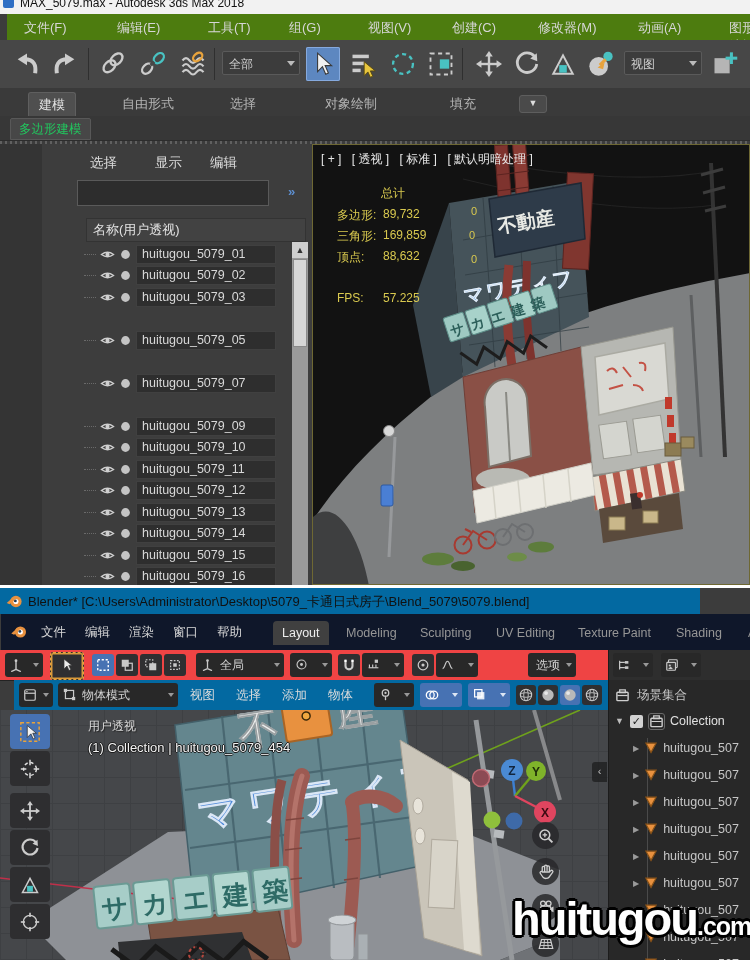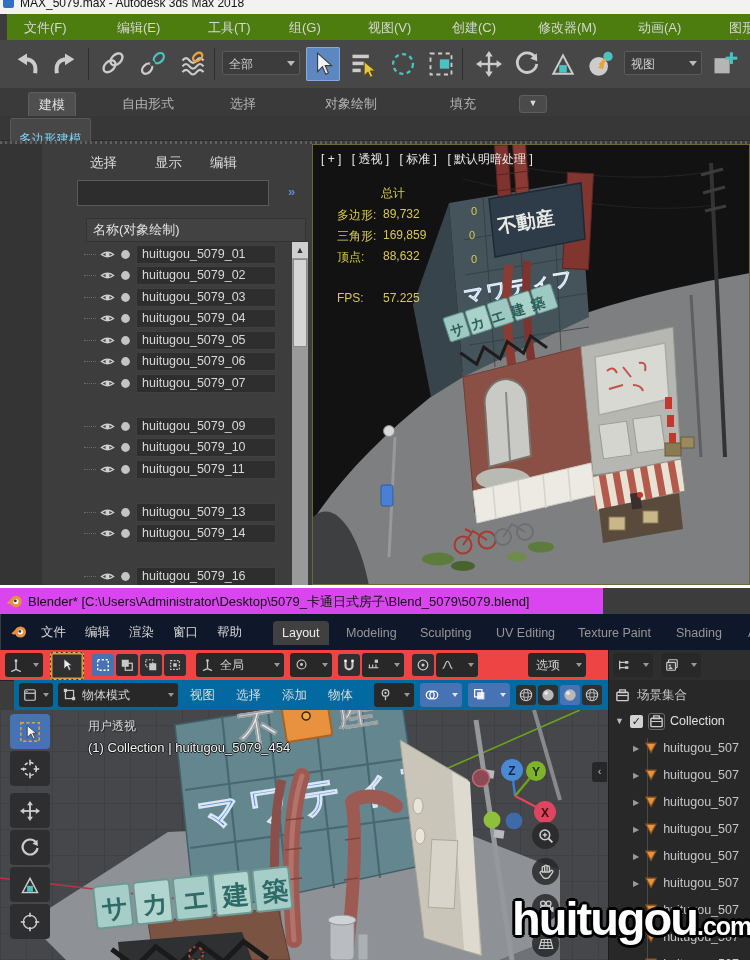--- a/index.html
+++ b/index.html
@@ -19,43 +19,43 @@
   .tbtn.active{background:#5d87c0;box-shadow:inset 0 0 0 1px #86aade}
   .tsep{position:absolute;top:8px;width:1px;height:32px;background:#2f2f2f}
   .tdrop{position:absolute;top:11px;height:24px;background:#3c3c3c;border:1px solid #5a5a5a;border-radius:2px;
          color:#cfcfcf;font-size:12px;line-height:24px;padding:0 6px;box-sizing:border-box}
   .tdrop .dar{position:absolute;right:4px;top:9px;width:0;height:0;border-left:4px solid transparent;border-right:4px solid transparent;border-top:5px solid #bbb}
   .mx-ribbon1{left:0;top:88px;width:750px;height:28px;background:#3a3a3a}
   .rtab{position:absolute;top:4px;font-size:13px;color:#b5b5b5;padding:3px 10px}
   .rtab.active{background:#4f4f4f;color:#e4e4e4;border:1px solid #5f5f5f;border-bottom:none;border-radius:3px 3px 0 0}
   .rdropbtn{position:absolute;top:7px;width:26px;height:16px;background:#4a4a4a;border:1px solid #5e5e5e;border-radius:3px;color:#ddd;font-size:9px;text-align:center;line-height:15px}
   .mx-ribbon2{left:0;top:116px;width:750px;height:24px;background:#373737;border-bottom:1px solid #2c2c2c}
-  .chip{position:absolute;left:10px;top:2px;height:20px;background:#474747;border:1px solid #585858;color:#7dd3fc;
-        font-size:12.5px;line-height:20px;padding:10px 8px;border-radius:2px 2px 0 0}
+  .chip{position:absolute;left:10px;top:2px;height:20px;background:#474747;border:1px solid #585858;color:#22c55e;
+        font-size:12.5px;line-height:20px;padding:0 8px;border-radius:2px 2px 0 0}
   .grip{left:0;top:141px;width:750px;height:3px;background:repeating-linear-gradient(90deg,#606060 0 2px,#3c3c3c 2px 5px)}
   .mx-main{left:0;top:144px;width:750px;height:441px;background:#3c3c3c}
   .mx-strip{position:absolute;left:0;top:0;width:42px;height:441px;background:#343434;border-right:1px solid #2c2c2c}
   .xpanel{position:absolute;left:42px;top:0;width:270px;height:441px;background:#3d3d3d}
   .xmenu{position:absolute;top:10px;font-size:13.5px;color:#dcdcdc}
   .xsearch{position:absolute;left:35px;top:36px;width:192px;height:26px;background:#2d2d2d;border:1px solid #5a5a5a;color:#ddd;font-size:12px;box-sizing:border-box;padding:0 4px}
   .xexp{position:absolute;left:246px;top:40px;color:#5d8fd0;font-size:13px;font-weight:bold;letter-spacing:-1px}
   .xhdr{position:absolute;left:44px;top:74px;width:212px;height:22px;color:#e2e2e2;font-size:13px;line-height:22px;background:#424242;border:1px solid #333;padding-left:6px}
   .xlist{position:absolute;left:34px;top:98px;width:252px;height:343px;overflow:hidden}
   .xrow{position:absolute;left:8px;height:21px;display:flex;align-items:center;gap:4px}
   .xtree{width:12px;border-top:1px dotted #6a6a6a}
   .xname{background:#2e2e2e;border:1px solid #404040;color:#d8d8d8;font-size:12.5px;width:128px;padding:1px 5px;line-height:15px}
   .xscroll{position:absolute;left:250px;top:98px;width:16px;height:343px;background:#9a9a9a}
   .xsb-up{position:absolute;left:0;top:0;width:16px;height:16px;background:#cfcfcf;color:#333;font-size:9px;text-align:center;line-height:16px}
   .xsb-th{position:absolute;left:1px;top:17px;width:14px;height:88px;background:#d6d6d6;border:1px solid #8a8a8a;box-sizing:border-box}
   .vp{position:absolute;left:312px;top:0;width:438px;height:441px;background:#121212;border:1px solid #6e6833;box-sizing:border-box;overflow:hidden}
   .vplabel span{font-size:12px;color:#e8e8e8;margin-right:6px}
   .mstat{position:absolute;color:#d9c94f;font-size:12px}
   
   .bl-gap{left:0;top:585px;width:750px;height:3px;background:#fff}
-  .bl-title{left:0;top:588px;width:603px;height:26px;background:#d946ef}
+  .bl-title{left:0;top:588px;width:700px;height:26px;background:#0369a1}
   .bl-title span{position:absolute;left:28px;top:5px;font-size:13px;color:#111}
   .bl-top{left:1px;top:614px;width:750px;height:45px;background:#0f172a}
   .bmenu{position:absolute;top:10px;font-size:12.5px;color:#d8d8d8}
   .btab{position:absolute;top:7px;font-size:12.5px;color:#969696;padding:5px 9px;border-radius:4px 4px 0 0}
   .btab.active{background:#404040;color:#ededed}
   .bl-toolrow{left:0;top:650px;width:750px;height:30px;background:#ef4444;border-bottom:1px solid #232323}
   .bl-vphead{left:14px;top:680px;width:750px;height:30px;background:#0369a1;border-bottom:1px solid #232323}
   .bbtn{position:absolute;background:#2f2f31;border-radius:3px}
   .bbtn.blue{background:#4772b3}
   .bdrop{position:absolute;background:#282828;border-radius:3px;color:#d2d2d2;font-size:12px;box-sizing:border-box}
@@ -389,21 +389,21 @@
 
     <div class="abs mx-main">
       <div class="mx-strip"></div>
 
       <div class="xpanel">
         <span class="xmenu" style="left:48px">选择</span>
         <span class="xmenu" style="left:113px">显示</span>
         <span class="xmenu" style="left:168px">编辑</span>
         <input class="xsearch" value="" style="">
         <span class="xexp">»</span>
-        <div class="xhdr">名称(对象绘制)</div>
+        <div class="xhdr">名称(用户透视)</div>
         <div class="xlist">
           <div class="xrow" style="top:2px">
               <i class="xtree"></i>
               <svg class="ic" width="15" height="15">
                 <use href="#i-eye"></use>
               </svg>
               <svg class="ic" width="13" height="13">
                 <use href="#i-dot"></use>
               </svg>
               <span class="xname">huitugou_5079_01</span>
@@ -421,50 +421,30 @@
           <div class="xrow" style="top:45px">
               <i class="xtree"></i>
               <svg class="ic" width="15" height="15">
                 <use href="#i-eye"></use>
               </svg>
               <svg class="ic" width="13" height="13">
                 <use href="#i-dot"></use>
               </svg>
               <span class="xname">huitugou_5079_03</span>
             </div>
-          <div class="xrow" style="top:66px">
-              <i class="xtree"></i>
-              <svg class="ic" width="15" height="15">
-                <use href="#i-eye"></use>
-              </svg>
-              <svg class="ic" width="13" height="13">
-                <use href="#i-dot"></use>
-              </svg>
-              <span class="xname">huitugou_5079_04</span>
-            </div>
           <div class="xrow" style="top:88px">
               <i class="xtree"></i>
               <svg class="ic" width="15" height="15">
                 <use href="#i-eye"></use>
               </svg>
               <svg class="ic" width="13" height="13">
                 <use href="#i-dot"></use>
               </svg>
               <span class="xname">huitugou_5079_05</span>
             </div>
-          <div class="xrow" style="top:109px">
-              <i class="xtree"></i>
-              <svg class="ic" width="15" height="15">
-                <use href="#i-eye"></use>
-              </svg>
-              <svg class="ic" width="13" height="13">
-                <use href="#i-dot"></use>
-              </svg>
-              <span class="xname">huitugou_5079_06</span>
-            </div>
           <div class="xrow" style="top:131px">
               <i class="xtree"></i>
               <svg class="ic" width="15" height="15">
                 <use href="#i-eye"></use>
               </svg>
               <svg class="ic" width="13" height="13">
                 <use href="#i-dot"></use>
               </svg>
               <span class="xname">huitugou_5079_07</span>
             </div>
@@ -491,39 +471,59 @@
           <div class="xrow" style="top:217px">
               <i class="xtree"></i>
               <svg class="ic" width="15" height="15">
                 <use href="#i-eye"></use>
               </svg>
               <svg class="ic" width="13" height="13">
                 <use href="#i-dot"></use>
               </svg>
               <span class="xname">huitugou_5079_11</span>
             </div>
+          <div class="xrow" style="top:238px">
+              <i class="xtree"></i>
+              <svg class="ic" width="15" height="15">
+                <use href="#i-eye"></use>
+              </svg>
+              <svg class="ic" width="13" height="13">
+                <use href="#i-dot"></use>
+              </svg>
+              <span class="xname">huitugou_5079_12</span>
+            </div>
           <div class="xrow" style="top:260px">
               <i class="xtree"></i>
               <svg class="ic" width="15" height="15">
                 <use href="#i-eye"></use>
               </svg>
               <svg class="ic" width="13" height="13">
                 <use href="#i-dot"></use>
               </svg>
               <span class="xname">huitugou_5079_13</span>
             </div>
           <div class="xrow" style="top:281px">
               <i class="xtree"></i>
               <svg class="ic" width="15" height="15">
                 <use href="#i-eye"></use>
               </svg>
               <svg class="ic" width="13" height="13">
                 <use href="#i-dot"></use>
               </svg>
               <span class="xname">huitugou_5079_14</span>
+            </div>
+          <div class="xrow" style="top:303px">
+              <i class="xtree"></i>
+              <svg class="ic" width="15" height="15">
+                <use href="#i-eye"></use>
+              </svg>
+              <svg class="ic" width="13" height="13">
+                <use href="#i-dot"></use>
+              </svg>
+              <span class="xname">huitugou_5079_15</span>
             </div>
           <div class="xrow" style="top:324px">
               <i class="xtree"></i>
               <svg class="ic" width="15" height="15">
                 <use href="#i-eye"></use>
               </svg>
               <svg class="ic" width="13" height="13">
                 <use href="#i-dot"></use>
               </svg>
               <span class="xname">huitugou_5079_16</span>
@@ -781,21 +781,21 @@
           <svg class="ic" width="14" height="14" style="margin:4px">
             <use href="#i-propdot"></use>
           </svg>
         </div>
       <div class="bdrop" style="left:436px;top:3px;width:42px;height:24px">
         <svg class="ic" width="13" height="13" style="position:absolute;left:5px;top:5px">
             <use href="#i-falloff"></use>
           </svg>
           <i class="bdar"></i>
       </div>
-      <div class="bdrop" style="left:528px;top:3px;width:58px;height:24px">
+      <div class="bdrop" style="left:528px;top:3px;width:48px;height:24px">
         <span style="position:absolute;left:8px;top:4px">选项</span>
           <i class="bdar"></i>
       </div>
     </div>
 
     <div class="abs bl-vphead">
       <div class="bdrop" style="left:5px;top:3px;width:34px;height:24px">
         <svg class="ic" width="14" height="14" style="position:absolute;left:4px;top:5px">
             <use href="#i-editor"></use>
           </svg>

